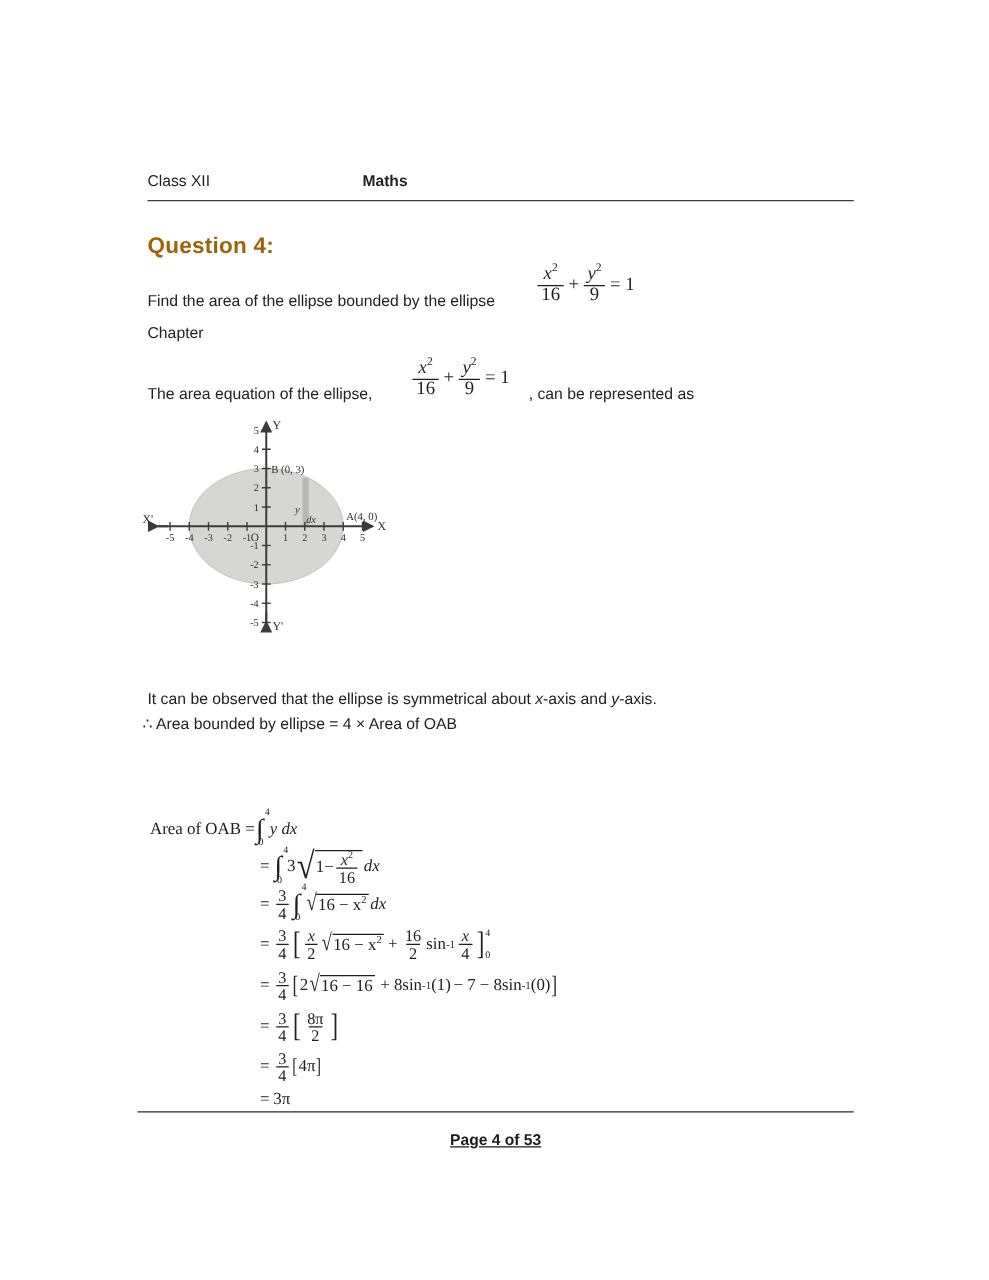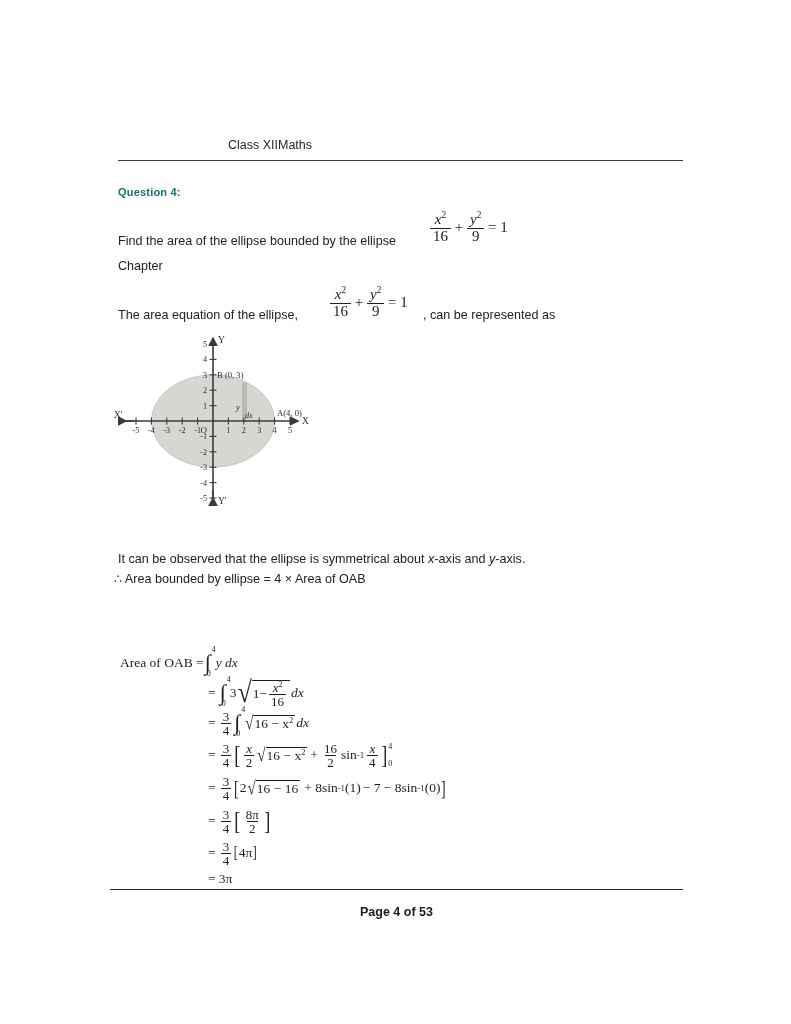--- a/index.html
+++ b/index.html
@@ -28,40 +28,40 @@
   .header {
     position: absolute;
     left: 118px;
     top: 138px;
     width: 565px;
     display: flex;
     align-items: baseline;
     font-size: 12.5px;
     color: #231f20;
   }
-  .header .h-left { width: 160px; text-align: right; }
+  .header .h-left { width: 160px; }
   .header .h-mid { flex: 1; text-align: left; }
-  .header .h-right { width: 60px; text-align: left; }
+  .header .h-right { width: 60px; text-align: center; font-weight: bold; }
   .header-rule {
     position: absolute;
     left: 118px;
     top: 160px;
     width: 565px;
     height: 1.4px;
     background: #3c3c3c;
   }
 
   
   .qlabel {
     position: absolute;
     left: 118px;
     top: 186px;
-    font-size: 11px;
+    font-size: 18px;
     font-weight: bold;
-    color: #0f766e;
+    color: #a16207;
     letter-spacing: .2px;
   }
   .para {
     position: absolute;
     font-size: 12.6px;
     color: #222222;
     white-space: nowrap;
   }
   .p-find   { left: 118px; top: 234px; }
   .p-answer { left: 118px; top: 259px; }
@@ -206,20 +206,21 @@
   }
   .footer {
     position: absolute;
     left: 110px;
     top: 905px;
     width: 573px;
     text-align: center;
     font-size: 12.5px;
     font-weight: bold;
     color: #1a1a1a;
+    text-decoration: underline;
   }
 </style>
 </head>
 <body>
 
 <div class="page">
   <div class="sheet">
 
     <div class="header">
       <span class="h-left">Class XII</span>

